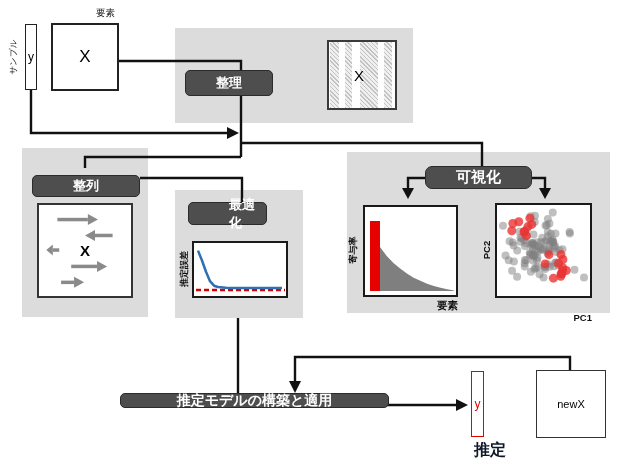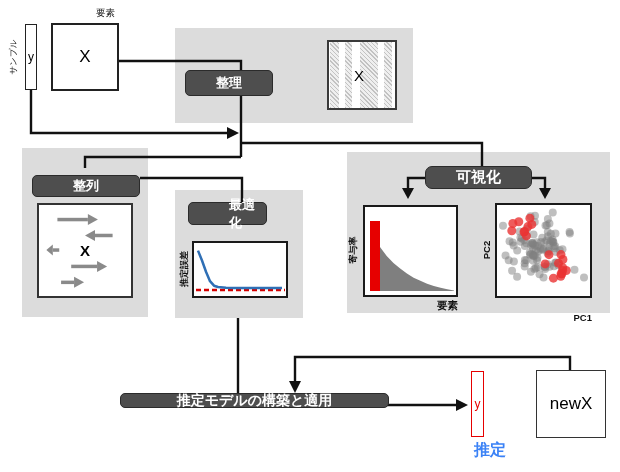--- a/index.html
+++ b/index.html
@@ -249,19 +249,19 @@
   <div class="vlabel" style="left:486px;top:250px;font-size:9.5px;font-weight:bold;">PC2</div>
   <div class="lbl center" style="left:495px;top:312px;width:97px;font-size:9.5px;font-weight:bold;">PC1</div>
 
   <div class="btn" style="left:103px;top:393px;width:269px;height:15px;font-size:14px;margin-left:17px;">
     <span>推定モデルの構築と適用</span>
   </div>
 
   <div class="wbox" style="left:471px;top:371px;width:13px;height:66px;border:1.6px solid #e60000;">
     <span style="font-size:12px;color:#e60000;">y</span>
   </div>
-  <div class="lbl center" style="left:450px;top:440px;width:56px;font-size:16px;font-weight:bold;color:#3b82f6;">推定</div>
+  <div class="lbl center" style="left:450px;top:440px;width:56px;font-size:16px;font-weight:bold;color:#0f172a;">推定</div>
 
   <div class="wbox" style="left:536px;top:370px;width:70px;height:68px;border:1.6px solid #333;">
-    <span style="font-size:17px;">newX</span>
+    <span style="font-size:11px;">newX</span>
   </div>
 
 </div>
 
 </body></html>

